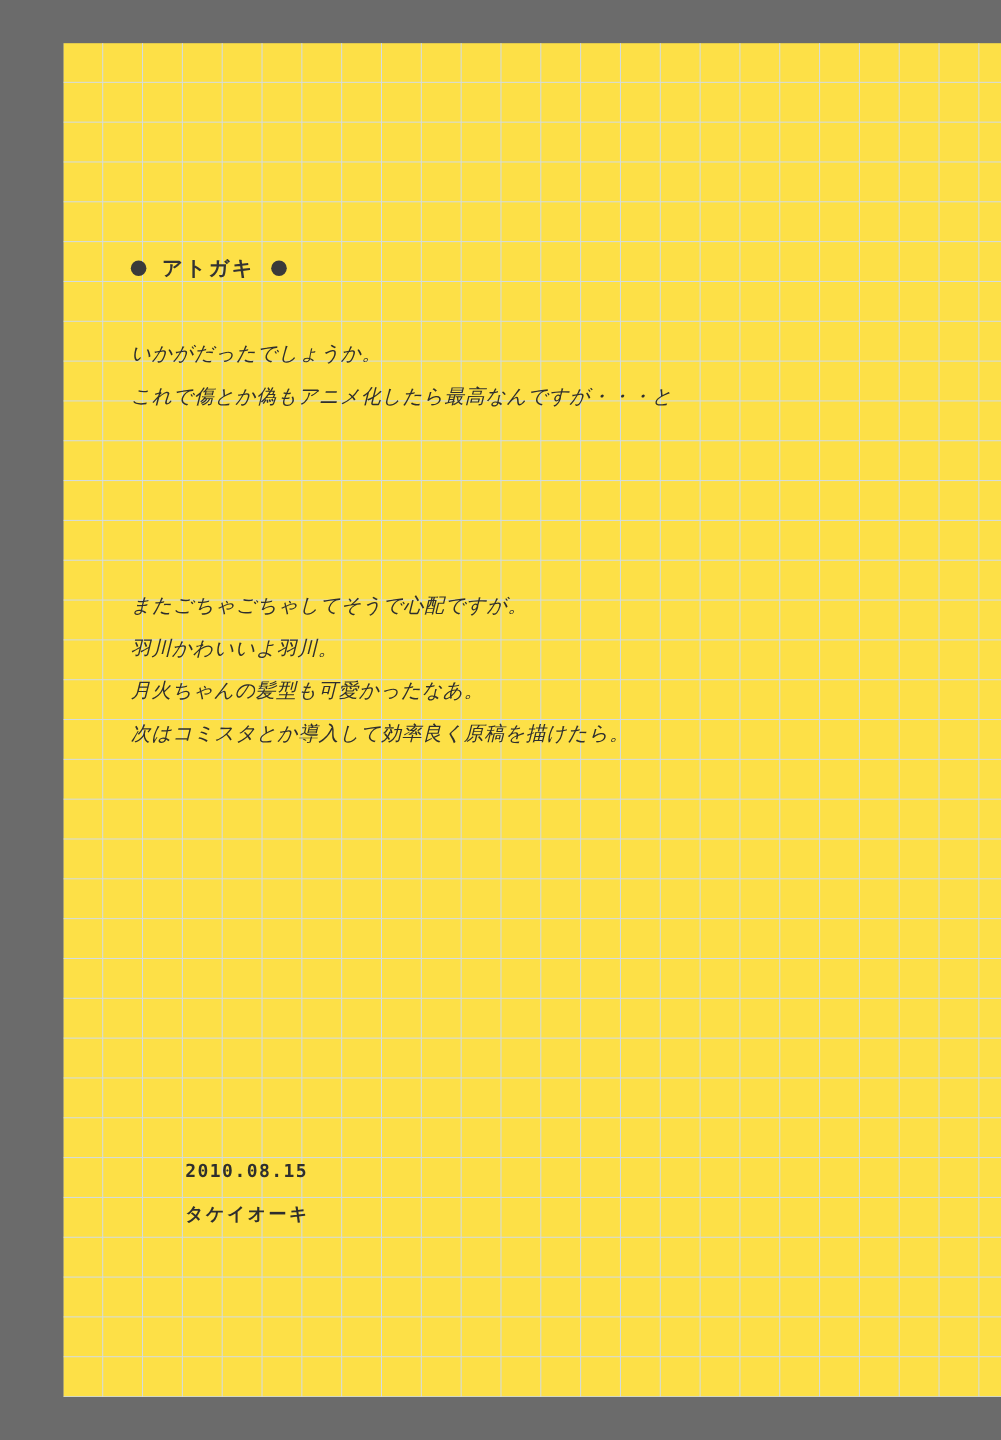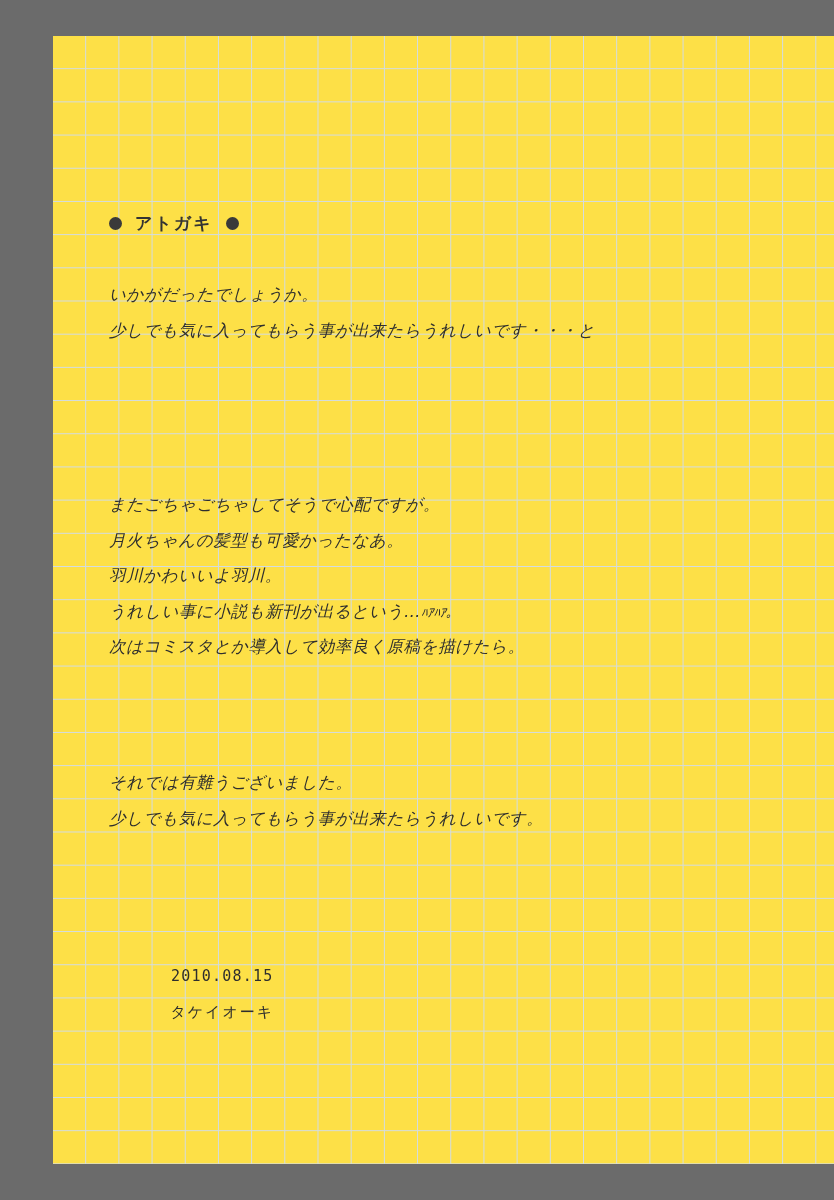--- a/index.html
+++ b/index.html
@@ -75,29 +75,28 @@
   }
   .block p .small {
     font-size: 12.5px;
     letter-spacing: 0px;
   }
   #para-1 { top: 246px; }
   #para-2 { top: 456px; }
   #para-3 { top: 734px; }
   .signature {
     position: absolute;
-    left: 56px;
+    left: 40px;
     top: 913px;
     font-family: "DejaVu Sans Mono", monospace;
     font-size: 15px;
     letter-spacing: 1.2px;
     color: #2e2e2e;
-    font-weight: 400;
+    font-weight: 700;
     white-space: pre;
-    text-align: center;
   }
   .sig-name {
     font-family: "DejaVu Sans", sans-serif;
     letter-spacing: 2px;
   }
 </style>
 </head>
 <body>
 
 <div class="page-wrap">
@@ -106,35 +105,30 @@
   <div class="content">
 
     <div class="heading">
       <span class="bullet"></span>
       <span class="heading-text">アトガキ</span>
       <span class="bullet"></span>
     </div>
 
     <div class="block" id="para-1">
       <p>いかがだったでしょうか。</p>
-      <p>少しでも気に入ってもらう事が出来たらうれしいです・・・と</p>
+      <p>これで傷とか偽もアニメ化したら最高なんですが・・・と</p>
     </div>
 
     <div class="block" id="para-2">
       <p>またごちゃごちゃしてそうで心配ですが。</p>
+      <p>羽川かわいいよ羽川。</p>
       <p>月火ちゃんの髪型も可愛かったなあ。</p>
-      <p>羽川かわいいよ羽川。</p>
-      <p><span>うれしい事に小説も新刊が出るという…</span><span class="small">ﾊｱﾊｱ。</span></p>
       <p>次はコミスタとか導入して効率良く原稿を描けたら。</p>
     </div>
 
-    <div class="block" id="para-3">
-      <p>それでは有難うございました。</p>
-      <p>少しでも気に入ってもらう事が出来たらうれしいです。</p>
-    </div>
 
     <div class="signature">
       <span>2010.08.15</span>
       <span>   </span>
       <span class="sig-name">タケイオーキ</span>
     </div>
 
   </div>
 </div>
 

